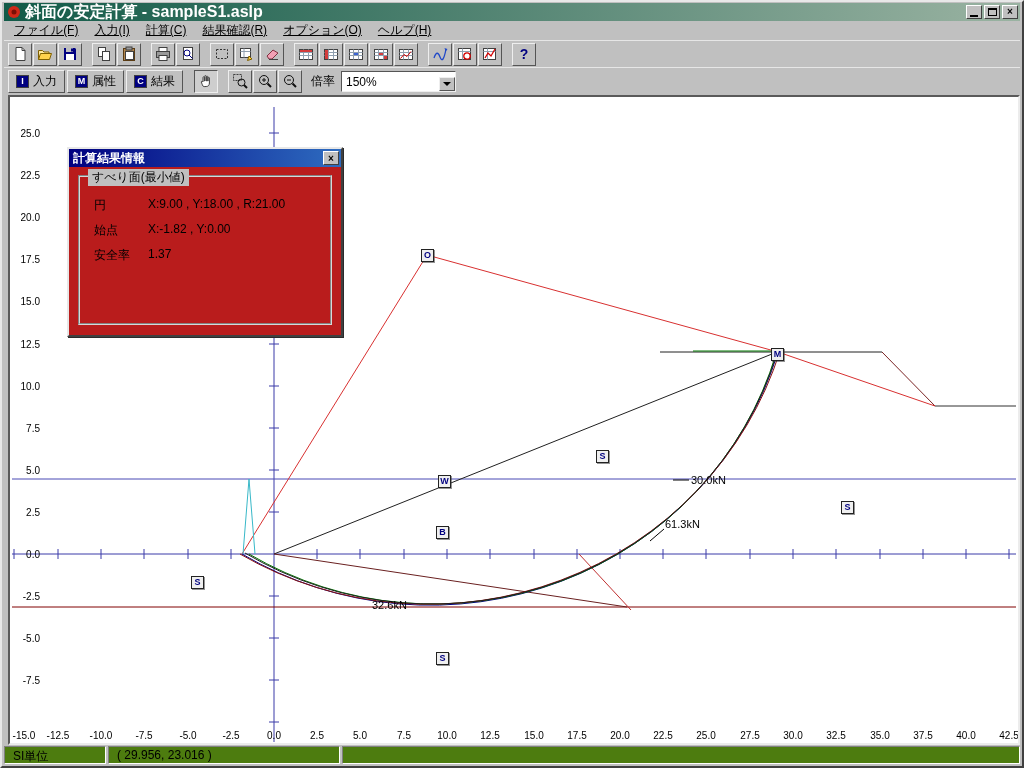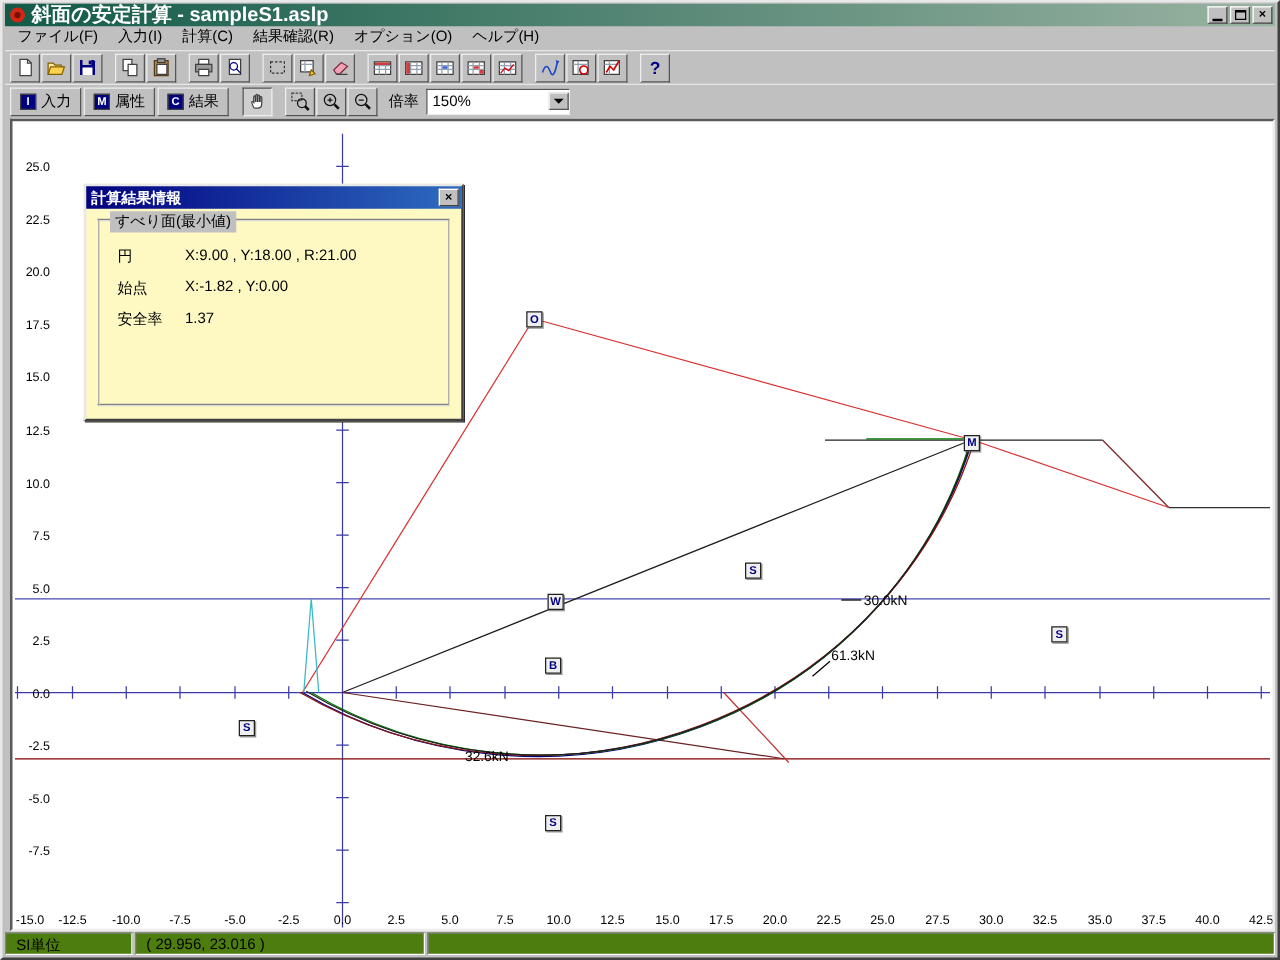--- a/index.html
+++ b/index.html
@@ -13,52 +13,52 @@
     padding:0 2px 0 3px;color:#fff;font-weight:bold;}
   .app-icon{width:14px;height:14px;margin-right:4px;display:inline-flex;}
   .titlebar .title{flex:1;white-space:nowrap;overflow:hidden;font-size:16px;}
   .winbtns{display:flex;gap:2px;}
   .wb{width:16px;height:14px;background:#c0c0c0;border:1px solid;border-color:#fff #404040 #404040 #fff;
     display:inline-flex;align-items:center;justify-content:center;color:#000;font-weight:bold;font-size:10px;cursor:default;}
   .g-min{display:block;width:8px;height:2px;background:#000;margin-top:7px;}
   .g-max{display:block;width:9px;height:8px;border:1px solid #000;border-top-width:2px;}
   .g-x{line-height:10px;}
   
-  .menubar{position:absolute;left:2px;top:19px;right:2px;height:19px;display:flex;align-items:flex-end;padding-left:2px;}
+  .menubar{position:absolute;left:2px;top:19px;right:2px;height:19px;display:flex;align-items:center;padding-left:2px;text-decoration:underline;}
   .mi{padding:2px 8px;white-space:nowrap;}
   
   .toolbar{position:absolute;left:2px;right:2px;display:flex;align-items:center;padding:2px 4px;
     border-top:1px solid #e6e6e6;}
   #toolbar1{top:38px;height:27px;}
   #toolbar2{top:65px;height:27px;}
   .tb{width:24px;height:23px;background:#c0c0c0;border:1px solid;border-color:#eee #555 #555 #eee;
     display:inline-flex;align-items:center;justify-content:center;margin-right:1px;padding:0;}
   .tb.pressed{border-color:#555 #eee #eee #555;background:#cecece;}
   .tb svg{display:block;}
   .sep{width:9px;height:1px;}
   .tgl{height:23px;background:#c0c0c0;border:1px solid;border-color:#eee #555 #555 #eee;
     display:inline-flex;align-items:center;gap:4px;padding:0 7px;margin-right:2px;white-space:nowrap;}
   .badge{width:13px;height:13px;background:#000080;color:#fff;font-size:9px;font-weight:bold;
     display:inline-flex;align-items:center;justify-content:center;border:1px solid #404040;}
   .zoom-label{margin:0 6px 0 8px;white-space:nowrap;}
   .combo{width:115px;height:21px;background:#fff;border:1px solid;border-color:#555 #eee #eee #555;
-    display:inline-flex;align-items:center;}
+    display:inline-flex;align-items:flex-end;}
   .combo-val{flex:1;padding:2px 4px;}
   .combo-btn{width:16px;background:#c0c0c0;border:1px solid;border-color:#eee #555 #555 #eee;
     display:inline-flex;align-items:center;justify-content:center;}
   .arrow-down{width:0;height:0;border:4px solid transparent;border-top:4px solid #000;margin-top:4px;}
   
   .canvas{position:absolute;left:6px;top:93px;width:1012px;height:650px;background:#fff;
     border:2px solid;border-color:#5a5a5a #ececec #ececec #5a5a5a;}
   .canvas svg{position:absolute;left:0;top:0;}
   .marker{position:absolute;width:13px;height:13px;background:#efefef;border:1px solid #222;
     color:#000080;font-size:9px;font-weight:bold;text-align:center;line-height:11px;
     box-shadow:1px 1px 0 rgba(60,60,60,.55);}
   
-  .dialog{position:absolute;left:65px;top:145px;width:304px;background:#fef9c3;z-index:10;
+  .dialog{position:absolute;left:65px;top:145px;width:276px;background:#b91c1c;z-index:10;
     border:2px solid;border-color:#e8e8e8 #404040 #404040 #e8e8e8;box-shadow:1px 1px 0 #2a2a2a;}
   .dlg-title{height:18px;background:linear-gradient(90deg,#000080,#2e6cc0);color:#fff;font-weight:bold;
     display:flex;align-items:center;padding:0 2px 0 4px;}
   .dlg-close{width:16px;height:14px;margin-left:auto;background:#c0c0c0;border:1px solid;
     border-color:#fff #404040 #404040 #fff;color:#000;display:flex;align-items:center;justify-content:center;
     font-size:10px;font-weight:bold;}
   .dlg-body{padding:8px 9px 10px;border-radius:20px;}
   .groupbox{position:relative;border:2px groove #d8d8d8;min-height:150px;padding:16px 6px 10px 0;}
   .legend{position:absolute;top:-8px;left:8px;background:#c0c0c0;padding:0 4px;}
   .drow{display:flex;padding:4px 0 4px 14px;}

